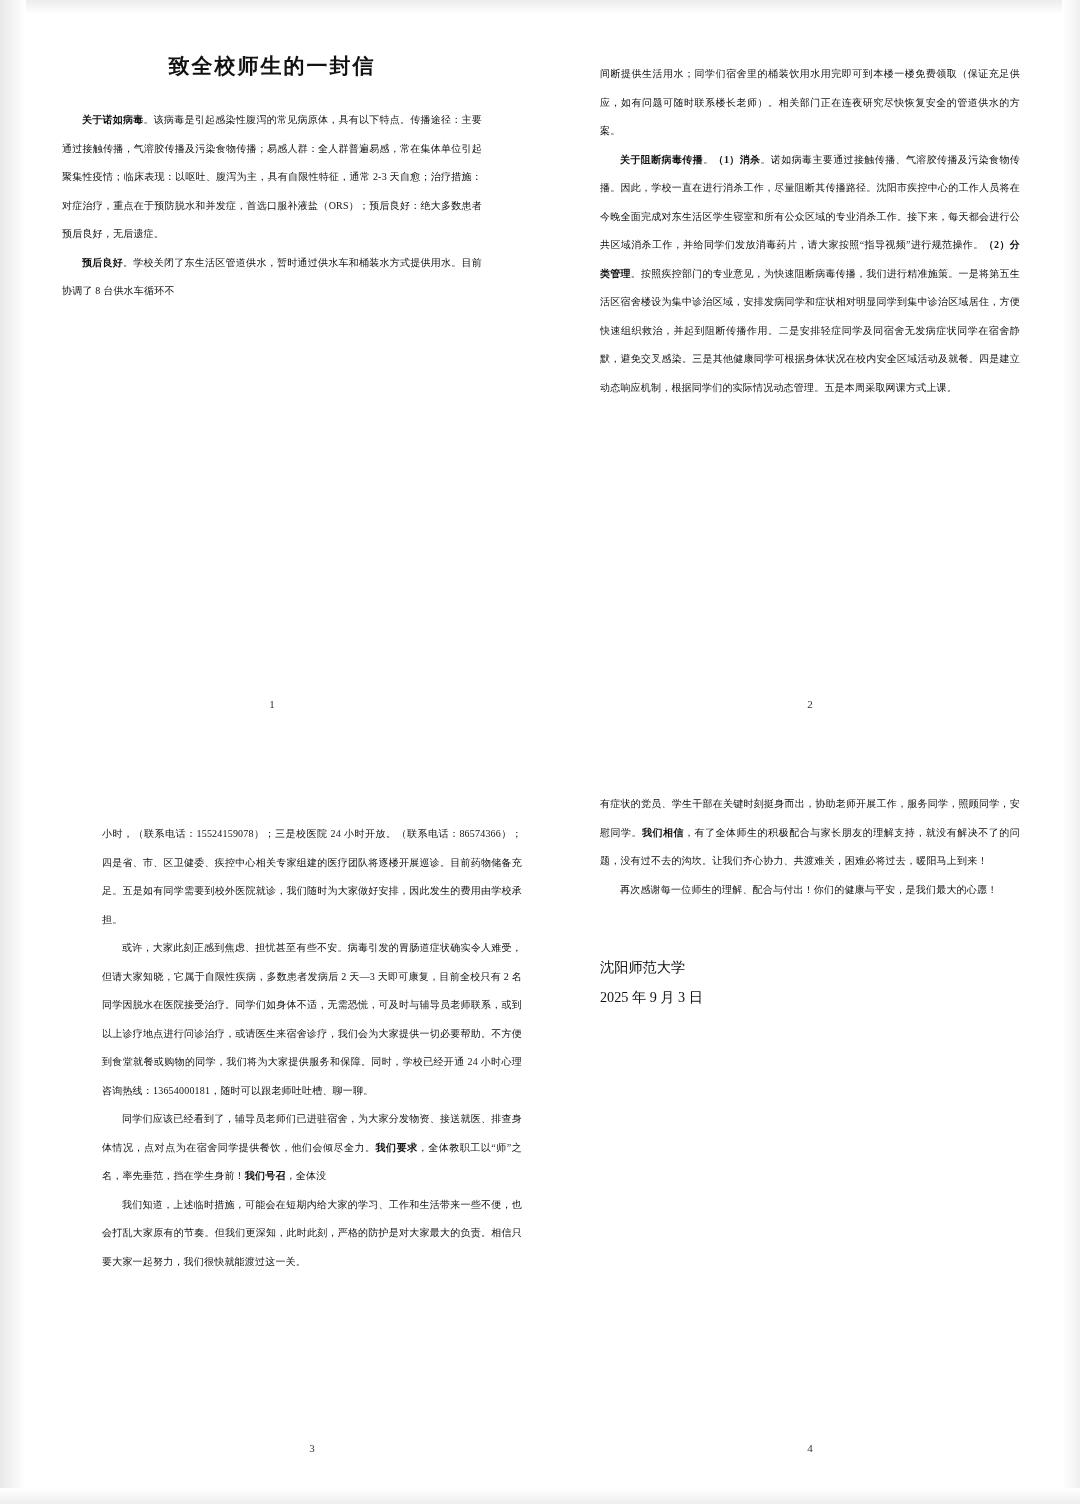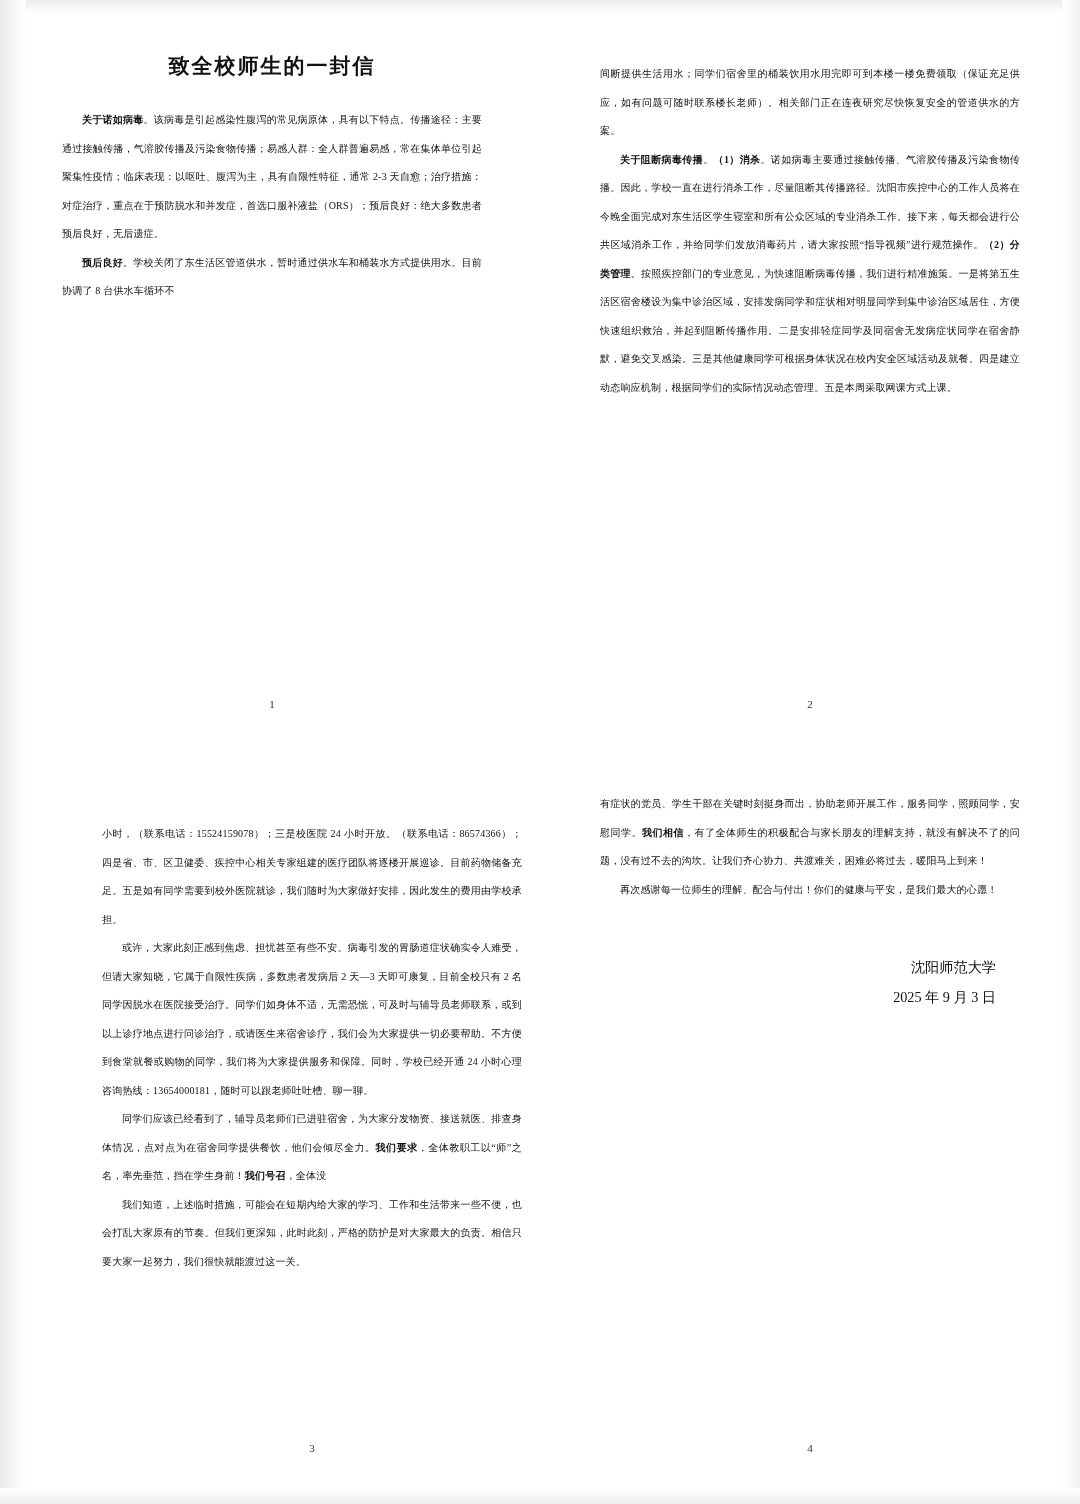--- a/index.html
+++ b/index.html
@@ -88,21 +88,21 @@
     left: 0;
     width: 100%;
     text-align: center;
     font-size: 11px;
     color: #333;
   }
   #page-3 .page-num, #page-4 .page-num { bottom: 16px; }
 
   .sign-block {
     margin-top: 48px;
-    text-align: right;
+    text-align: left;
     font-size: 14.2px;
     line-height: 30px;
     padding-right: 24px;
   }
 
   b, .b { font-weight: bold; }
 </style>
 </head>
 <body>
 

